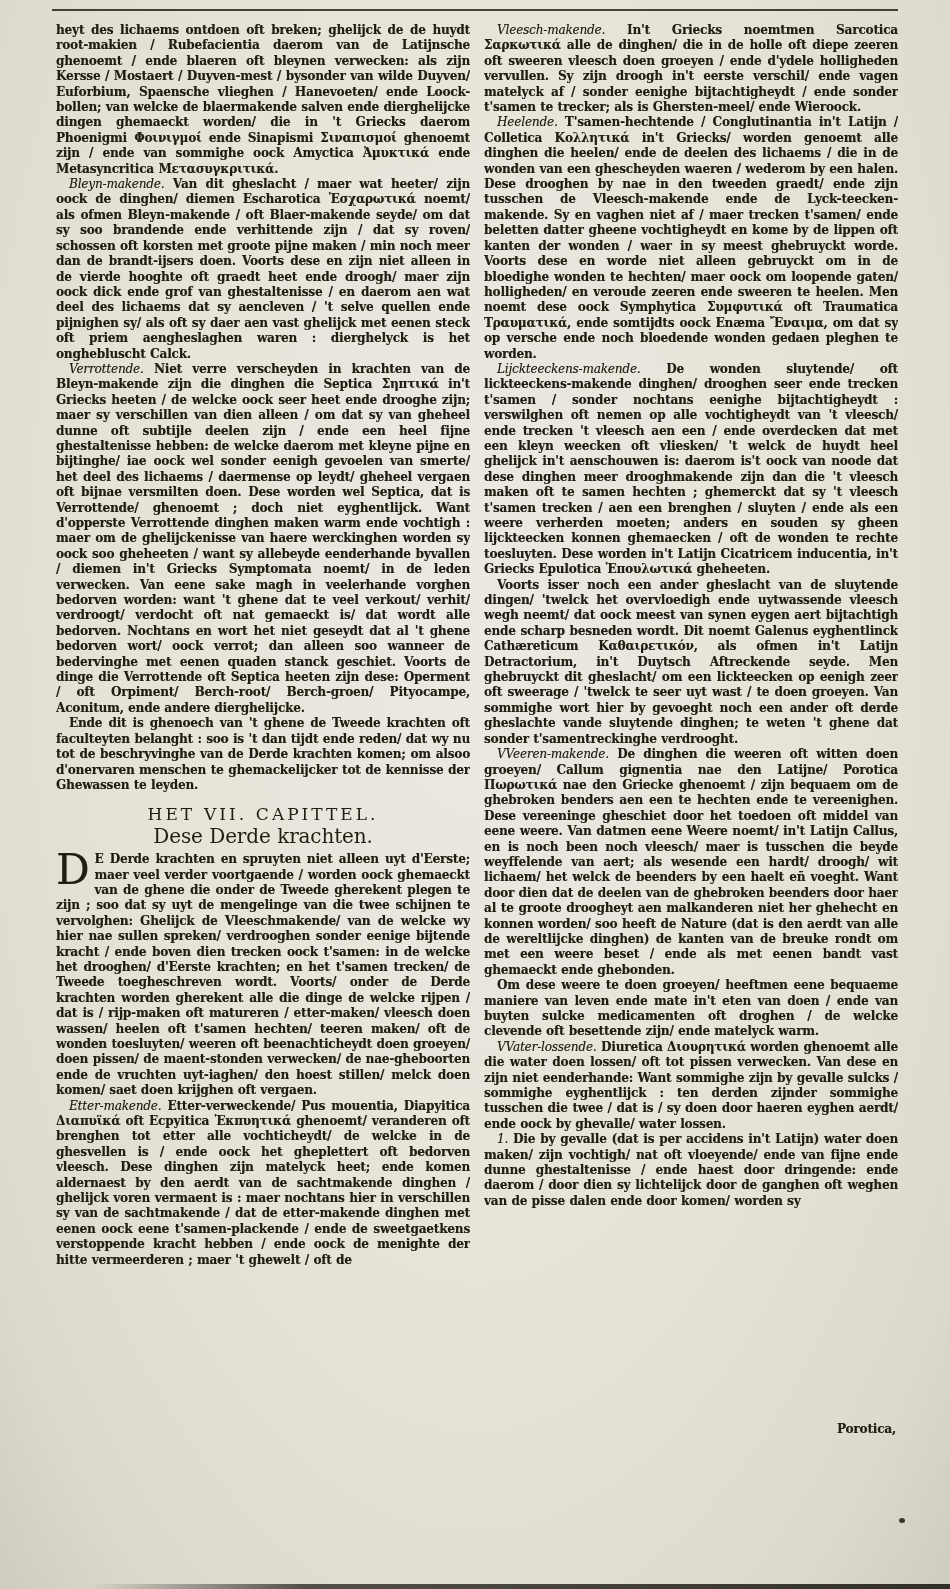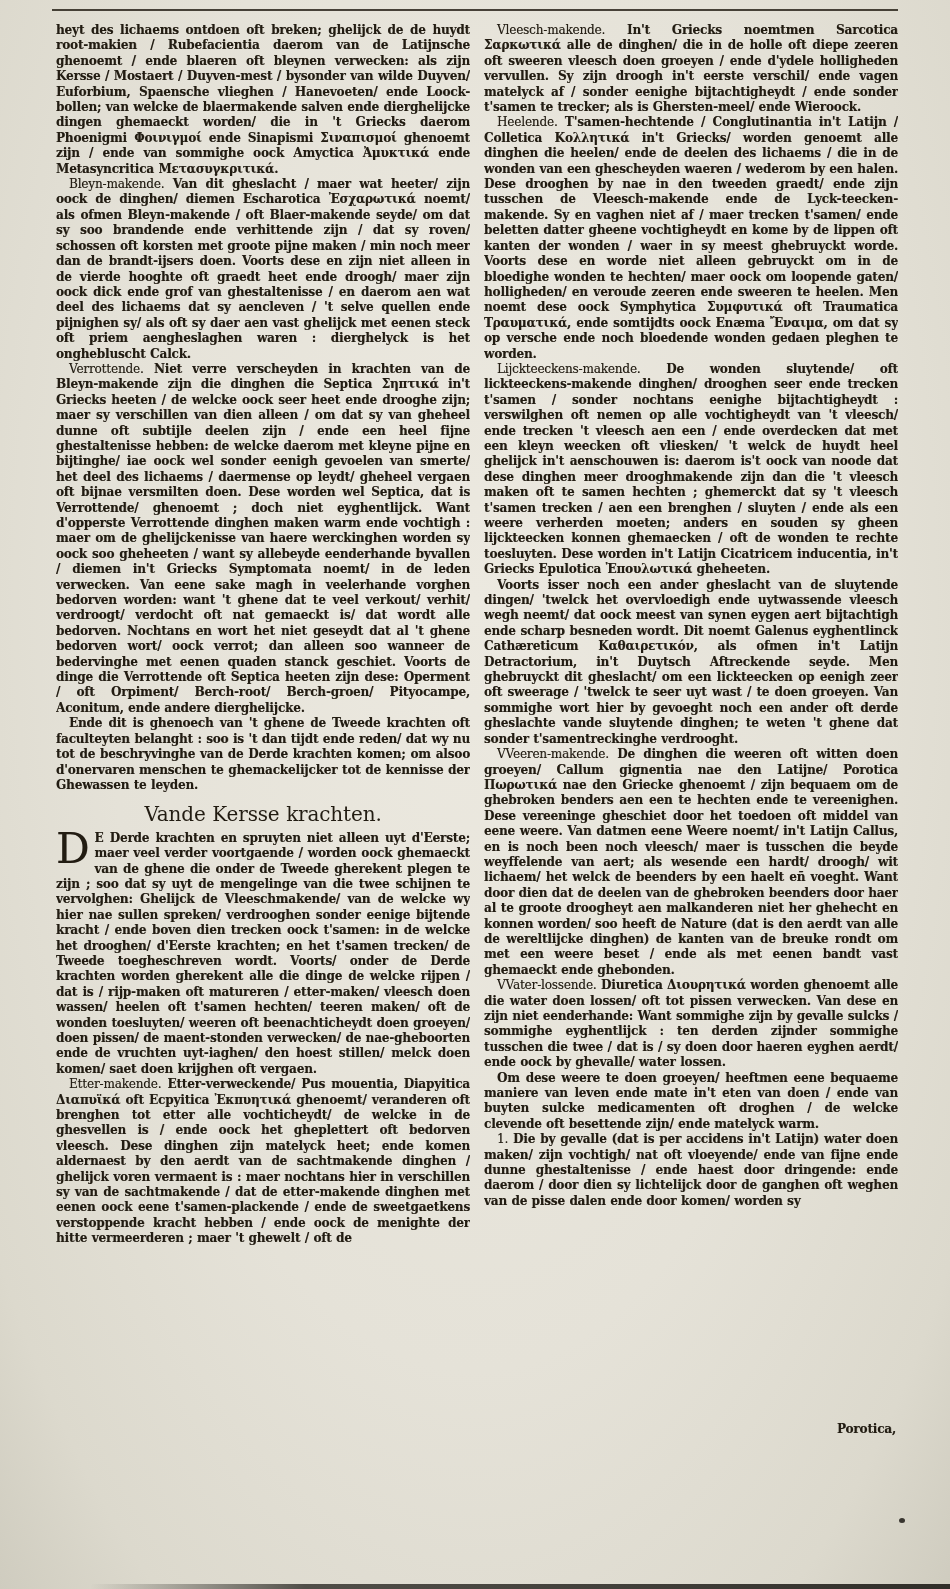--- a/index.html
+++ b/index.html
@@ -40,21 +40,21 @@
     width: 416px; height: 1418px;
     overflow: hidden; position: relative;
     text-align: justify;
     font-size: 12px; line-height: 15.4px;
     font-weight: bold;
     letter-spacing: -0.15px; word-spacing: 0.4px;
     text-shadow: 0.3px 0.3px 0.3px rgba(32,25,15,0.45);
   }
   .par { margin: 0; text-indent: 13px; }
   .par.no-indent { text-indent: 0; }
-  .lead { font-weight: normal; }
+  .lead { font-weight: normal; font-style: italic; }
   .dropcap {
     float: left;
     font-size: 42px; line-height: 32px;
     font-weight: normal;
     padding: 2px 5px 0 0;
   }
   .chapter { text-align: center; margin: 14px 0 8px 0; font-weight: normal; text-shadow: none; }
   .chap-title { font-size: 17px; letter-spacing: 3px; }
   .chap-sub { font-size: 20px; margin-top: 6px; }
   .catchword {
@@ -80,35 +80,36 @@
 
   <main class="columns">
 
     <section class="col">
       <p class="par no-indent"><span>heyt des lichaems ontdoen oft breken; ghelijck de de huydt root-makien / Rubefacientia daerom van de Latijnsche ghenoemt / ende blaeren oft bleynen verwecken: als zijn Kersse / Mostaert / Duyven-mest / bysonder van wilde Duyven/ Euforbium, Spaensche vlieghen / Hanevoeten/ ende Loock-bollen; van welcke de blaermakende salven ende dierghelijcke dingen ghemaeckt worden/ die in 't Griecks daerom Phoenigmi Φοινιγμοί ende Sinapismi Σιναπισμοί ghenoemt zijn / ende van sommighe oock Amyctica Ἀμυκτικά ende Metasyncritica Μετασυγκριτικά.</span></p>
       <p class="par"><span class="lead">Bleyn-makende.</span> <span>Van dit gheslacht / maer wat heeter/ zijn oock de dinghen/ diemen Escharotica Ἐσχαρωτικά noemt/ als ofmen Bleyn-makende / oft Blaer-makende seyde/ om dat sy soo brandende ende verhittende zijn / dat sy roven/ schossen oft korsten met groote pijne maken / min noch meer dan de brandt-ijsers doen. Voorts dese en zijn niet alleen in de vierde hooghte oft graedt heet ende droogh/ maer zijn oock dick ende grof van ghestaltenisse / en daerom aen wat deel des lichaems dat sy aencleven / 't selve quellen ende pijnighen sy/ als oft sy daer aen vast ghelijck met eenen steck oft priem aengheslaghen waren : dierghelyck is het onghebluscht Calck.</span></p>
       <p class="par"><span class="lead">Verrottende.</span> <span>Niet verre verscheyden in krachten van de Bleyn-makende zijn die dinghen die Septica Σηπτικά in't Griecks heeten / de welcke oock seer heet ende drooghe zijn; maer sy verschillen van dien alleen / om dat sy van gheheel dunne oft subtijle deelen zijn / ende een heel fijne ghestaltenisse hebben: de welcke daerom met kleyne pijne en bijtinghe/ iae oock wel sonder eenigh gevoelen van smerte/ het deel des lichaems / daermense op leydt/ gheheel vergaen oft bijnae versmilten doen. Dese worden wel Septica, dat is Verrottende/ ghenoemt ; doch niet eyghentlijck. Want d'opperste Verrottende dinghen maken warm ende vochtigh : maer om de ghelijckenisse van haere werckinghen worden sy oock soo gheheeten / want sy allebeyde eenderhande byvallen / diemen in't Griecks Symptomata noemt/ in de leden verwecken. Van eene sake magh in veelerhande vorghen bedorven worden: want 't ghene dat te veel verkout/ verhit/ verdroogt/ verdocht oft nat gemaeckt is/ dat wordt alle bedorven. Nochtans en wort het niet geseydt dat al 't ghene bedorven wort/ oock verrot; dan alleen soo wanneer de bedervinghe met eenen quaden stanck geschiet. Voorts de dinge die Verrottende oft Septica heeten zijn dese: Operment / oft Orpiment/ Berch-root/ Berch-groen/ Pityocampe, Aconitum, ende andere dierghelijcke.</span></p>
       <p class="par"><span>Ende dit is ghenoech van 't ghene de Tweede krachten oft faculteyten belanght : soo is 't dan tijdt ende reden/ dat wy nu tot de beschryvinghe van de Derde krachten komen; om alsoo d'onervaren menschen te ghemackelijcker tot de kennisse der Ghewassen te leyden.</span></p>
 
       <div class="chapter">
-        <div class="chap-sub">Vande Kersse krachten.</div>
+        <div class="chap-title">HET VII. CAPITTEL.</div>
+        <div class="chap-sub">Dese Derde krachten.</div>
       </div>
 
       <p class="par no-indent"><span class="dropcap">D</span><span>E Derde krachten en spruyten niet alleen uyt d'Eerste; maer veel verder voortgaende / worden oock ghemaeckt van de ghene die onder de Tweede gherekent plegen te zijn ; soo dat sy uyt de mengelinge van die twee schijnen te vervolghen: Ghelijck de Vleeschmakende/ van de welcke wy hier nae sullen spreken/ verdrooghen sonder eenige bijtende kracht / ende boven dien trecken oock t'samen: in de welcke het drooghen/ d'Eerste krachten; en het t'samen trecken/ de Tweede toegheschreven wordt. Voorts/ onder de Derde krachten worden gherekent alle die dinge de welcke rijpen / dat is / rijp-maken oft matureren / etter-maken/ vleesch doen wassen/ heelen oft t'samen hechten/ teeren maken/ oft de wonden toesluyten/ weeren oft beenachticheydt doen groeyen/ doen pissen/ de maent-stonden verwecken/ de nae-gheboorten ende de vruchten uyt-iaghen/ den hoest stillen/ melck doen komen/ saet doen krijghen oft vergaen.</span></p>
       <p class="par"><span class="lead">Etter-makende.</span> <span>Etter-verweckende/ Pus mouentia, Diapyitica Διαπυϊκά oft Ecpyitica Ἐκπυητικά ghenoemt/ veranderen oft brenghen tot etter alle vochticheydt/ de welcke in de ghesvellen is / ende oock het gheplettert oft bedorven vleesch. Dese dinghen zijn matelyck heet; ende komen aldernaest by den aerdt van de sachtmakende dinghen / ghelijck voren vermaent is : maer nochtans hier in verschillen sy van de sachtmakende / dat de etter-makende dinghen met eenen oock eene t'samen-plackende / ende de sweetgaetkens verstoppende kracht hebben / ende oock de menighte der hitte vermeerderen ; maer 't ghewelt / oft de</span></p>
     </section>
 
     <section class="col">
       <p class="par"><span class="lead">Vleesch-makende.</span> <span>In't Griecks noemtmen Sarcotica Σαρκωτικά alle de dinghen/ die in de holle oft diepe zeeren oft sweeren vleesch doen groeyen / ende d'ydele holligheden vervullen. Sy zijn droogh in't eerste verschil/ ende vagen matelyck af / sonder eenighe bijtachtigheydt / ende sonder t'samen te trecker; als is Ghersten-meel/ ende Wieroock.</span></p>
       <p class="par"><span class="lead">Heelende.</span> <span>T'samen-hechtende / Conglutinantia in't Latijn / Colletica Κολλητικά in't Griecks/ worden genoemt alle dinghen die heelen/ ende de deelen des lichaems / die in de wonden van een ghescheyden waeren / wederom by een halen. Dese drooghen by nae in den tweeden graedt/ ende zijn tusschen de Vleesch-makende ende de Lyck-teecken-makende. Sy en vaghen niet af / maer trecken t'samen/ ende beletten datter gheene vochtigheydt en kome by de lippen oft kanten der wonden / waer in sy meest ghebruyckt worde. Voorts dese en worde niet alleen gebruyckt om in de bloedighe wonden te hechten/ maer oock om loopende gaten/ holligheden/ en veroude zeeren ende sweeren te heelen. Men noemt dese oock Symphytica Συμφυτικά oft Traumatica Τραυματικά, ende somtijdts oock Enæma Ἔναιμα, om dat sy op versche ende noch bloedende wonden gedaen pleghen te worden.</span></p>
       <p class="par"><span class="lead">Lijckteeckens-makende.</span> <span>De wonden sluytende/ oft lickteeckens-makende dinghen/ drooghen seer ende trecken t'samen / sonder nochtans eenighe bijtachtigheydt : verswilghen oft nemen op alle vochtigheydt van 't vleesch/ ende trecken 't vleesch aen een / ende overdecken dat met een kleyn weecken oft vliesken/ 't welck de huydt heel ghelijck in't aenschouwen is: daerom is't oock van noode dat dese dinghen meer drooghmakende zijn dan die 't vleesch maken oft te samen hechten ; ghemerckt dat sy 't vleesch t'samen trecken / aen een brenghen / sluyten / ende als een weere verherden moeten; anders en souden sy gheen lijckteecken konnen ghemaecken / oft de wonden te rechte toesluyten. Dese worden in't Latijn Cicatricem inducentia, in't Griecks Epulotica Ἐπουλωτικά gheheeten.</span></p>
       <p class="par"><span>Voorts isser noch een ander gheslacht van de sluytende dingen/ 'twelck het overvloedigh ende uytwassende vleesch wegh neemt/ dat oock meest van synen eygen aert bijtachtigh ende scharp besneden wordt. Dit noemt Galenus eyghentlinck Cathæreticum Καθαιρετικόν, als ofmen in't Latijn Detractorium, in't Duytsch Aftreckende seyde. Men ghebruyckt dit gheslacht/ om een lickteecken op eenigh zeer oft sweerage / 'twelck te seer uyt wast / te doen groeyen. Van sommighe wort hier by gevoeght noch een ander oft derde gheslachte vande sluytende dinghen; te weten 't ghene dat sonder t'samentreckinghe verdrooght.</span></p>
       <p class="par"><span class="lead">VVeeren-makende.</span> <span>De dinghen die weeren oft witten doen groeyen/ Callum gignentia nae den Latijne/ Porotica Πωρωτικά nae den Griecke ghenoemt / zijn bequaem om de ghebroken benders aen een te hechten ende te vereenighen. Dese vereeninge gheschiet door het toedoen oft middel van eene weere. Van datmen eene Weere noemt/ in't Latijn Callus, en is noch been noch vleesch/ maer is tusschen die beyde weyffelende van aert; als wesende een hardt/ droogh/ wit lichaem/ het welck de beenders by een haelt eñ voeght. Want door dien dat de deelen van de ghebroken beenders door haer al te groote droogheyt aen malkanderen niet her ghehecht en konnen worden/ soo heeft de Nature (dat is den aerdt van alle de wereltlijcke dinghen) de kanten van de breuke rondt om met een weere beset / ende als met eenen bandt vast ghemaeckt ende ghebonden.</span></p>
+      <p class="par"><span>Om dese weere te doen groeyen/ heeftmen eene bequaeme maniere van leven ende mate in't eten van doen / ende van buyten sulcke medicamenten oft droghen / de welcke clevende oft besettende zijn/ ende matelyck warm.</span></p>
       <p class="par"><span class="lead">VVater-lossende.</span> <span>Diuretica Διουρητικά worden ghenoemt alle die water doen lossen/ oft tot pissen verwecken. Van dese en zijn niet eenderhande: Want sommighe zijn by gevalle sulcks / sommighe eyghentlijck : ten derden zijnder sommighe tusschen die twee / dat is / sy doen door haeren eyghen aerdt/ ende oock by ghevalle/ water lossen.</span></p>
-      <p class="par"><span>Om dese weere te doen groeyen/ heeftmen eene bequaeme maniere van leven ende mate in't eten van doen / ende van buyten sulcke medicamenten oft droghen / de welcke clevende oft besettende zijn/ ende matelyck warm.</span></p>
       <p class="par"><span class="lead">1.</span> <span>Die by gevalle (dat is per accidens in't Latijn) water doen maken/ zijn vochtigh/ nat oft vloeyende/ ende van fijne ende dunne ghestaltenisse / ende haest door dringende: ende daerom / door dien sy lichtelijck door de ganghen oft weghen van de pisse dalen ende door komen/ worden sy</span></p>
 
       <div class="catchword">Porotica,</div>
     </section>
 
   </main>
 
   <div class="ink-dot"></div>
   <div class="scan-edge"></div>
 

